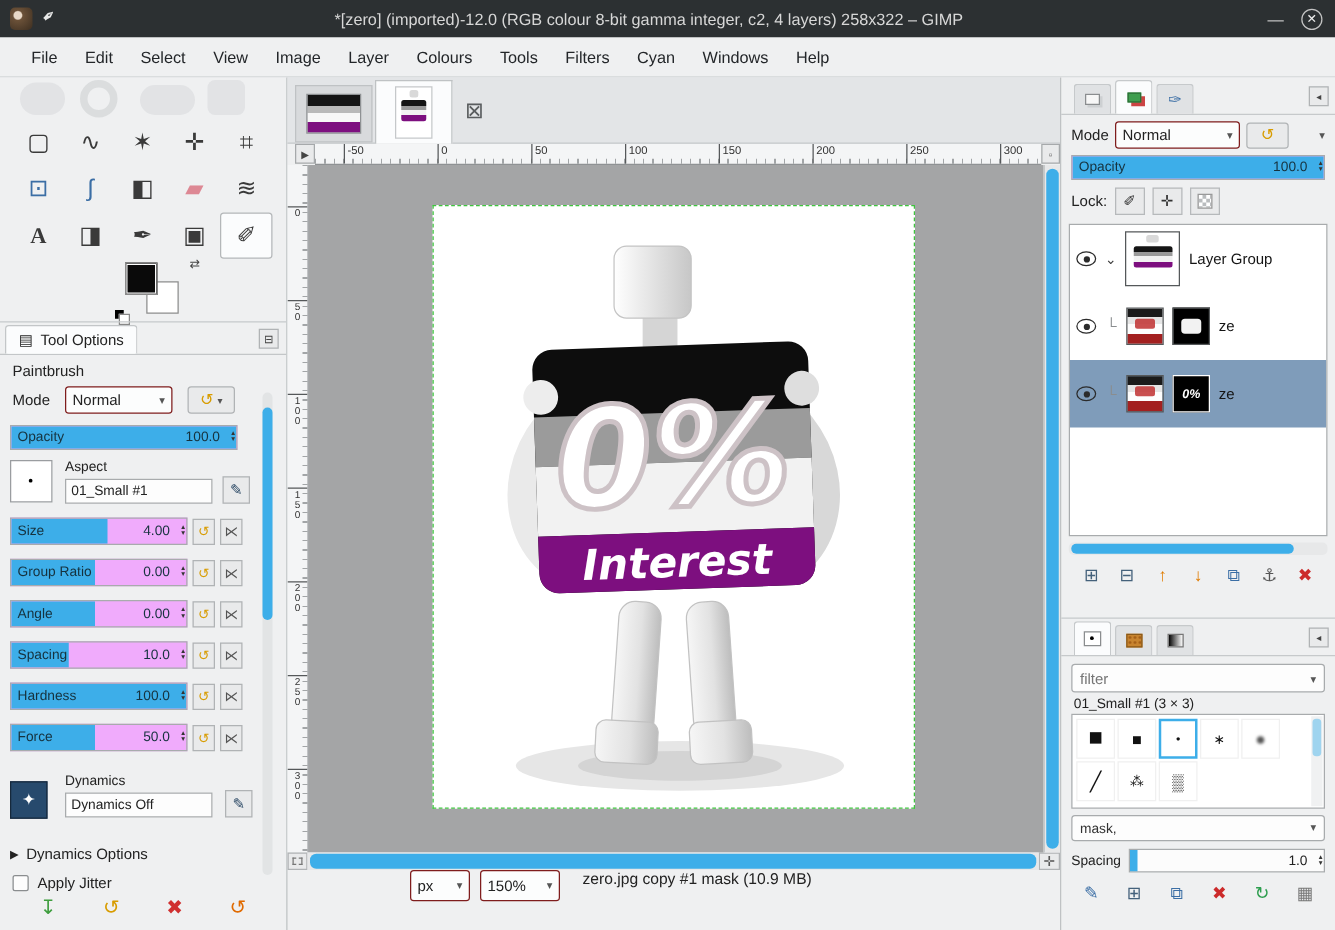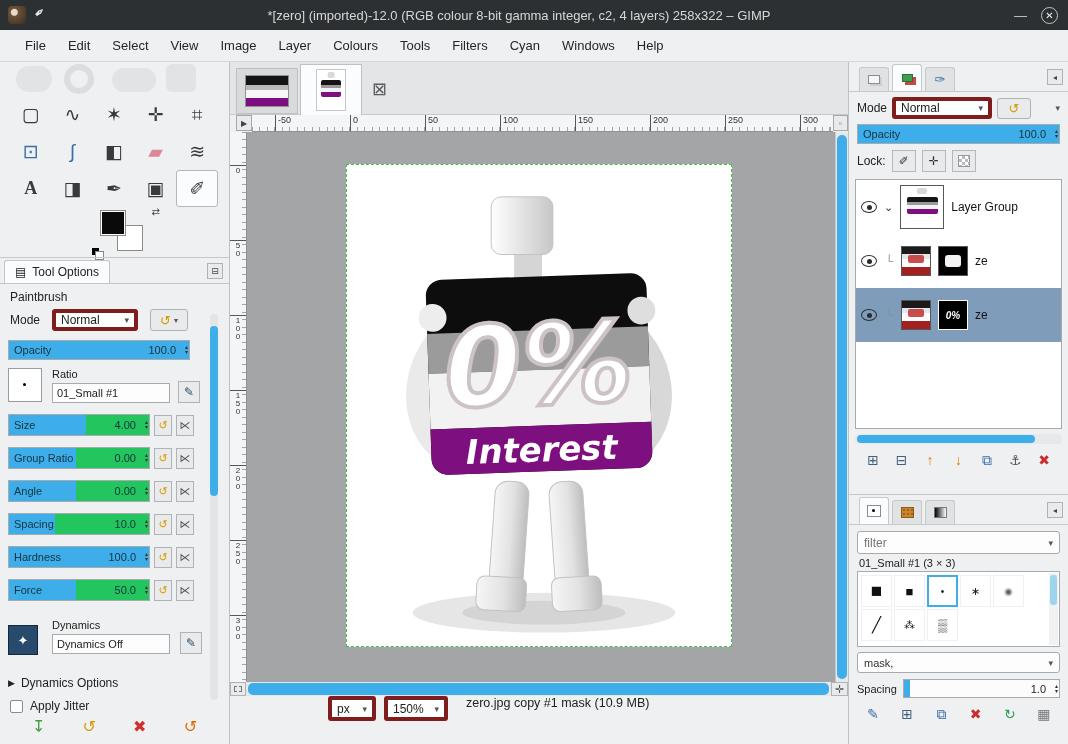--- a/index.html
+++ b/index.html
@@ -43,28 +43,28 @@
   
   #tool-options{position:absolute;left:0;top:195px;right:0;bottom:0;border-top:1px solid #c6c9cb;}
   .to-tab{position:absolute;left:4px;top:2px;height:23px;display:flex;align-items:center;gap:6px;
     padding:0 10px;background:#fbfcfd;border:1px solid #c3c6c8;border-bottom:none;
     border-radius:3px 3px 0 0;font-size:12px;color:#222;z-index:2;}
   .panel-menu-btn{position:absolute;right:6px;top:5px;width:16px;height:16px;border:1px solid #b0b3b5;
     background:#e9eaeb;font-size:9px;display:flex;align-items:center;justify-content:center;color:#444;}
   .to-body{position:absolute;left:0;top:25px;right:0;bottom:0;border-top:1px solid #c3c6c8;}
   .to-toolname{position:absolute;left:10px;top:6px;font-size:12px;color:#222;}
   .to-mode-label{position:absolute;left:10px;top:29px;font-size:12px;color:#222;}
-  .combo{border:4px solid #7f1d1d;background:#fcfdfd;border-radius:3px;display:flex;
+  .combo{border:1px solid #7f1d1d;background:#fcfdfd;border-radius:3px;display:flex;
     align-items:center;justify-content:space-between;padding:0 5px;font-size:12px;color:#222;}
   .combo .arrow{font-size:9px;color:#555;margin-left:4px;}
   #to-mode-combo{position:absolute;left:52px;top:25px;width:86px;height:22px;}
   .reset-split-btn{position:absolute;left:150px;top:25px;width:38px;height:22px;border:1px solid #b0b3b5;
     background:#e9eaeb;border-radius:3px;display:flex;align-items:center;justify-content:center;gap:3px;}
   .glyph-reset{color:#d89c00;font-size:13px;}
-  .spinscale{position:relative;border:1px solid #a8abad;background:#22c55e;font-size:11px;overflow:hidden;}
+  .spinscale{position:relative;border:1px solid #a8abad;background:#f0abfc;font-size:11px;overflow:hidden;}
   .ss-fill{position:absolute;left:0;top:0;bottom:0;background:#3daee9;}
   .ss-label{position:absolute;left:5px;top:50%;transform:translateY(-50%);z-index:2;color:#16323e;white-space:nowrap;}
   .ss-value{position:absolute;right:13px;top:50%;transform:translateY(-50%);z-index:2;color:#16323e;}
   .spin{position:absolute;right:1px;top:50%;transform:translateY(-50%);font-size:6px;line-height:5px;color:#333;z-index:3;}
   .spin::before{content:"▴";display:block;}
   .spin::after{content:"▾";display:block;}
   #to-opacity{position:absolute;left:8px;top:56px;width:182px;height:20px;}
   #brush-thumb{position:absolute;left:8px;top:84px;width:34px;height:34px;background:#fff;border:1px solid #9a9da0;}
   #brush-thumb::after{content:"";position:absolute;left:50%;top:50%;width:3px;height:3px;margin:-2px;background:#000;border-radius:50%;}
   .to-brush-label{position:absolute;left:52px;top:84px;font-size:11px;color:#222;}
@@ -342,21 +342,21 @@
       </div>
 
       <div class="spinscale" id="to-opacity">
         <span class="ss-fill" style="width:100%;"></span>
         <span class="ss-label">Opacity</span>
         <span class="ss-value">100.0</span>
         <span class="spin"></span>
       </div>
 
       <div id="brush-thumb"></div>
-      <span class="to-brush-label">Ratio</span>
+      <span class="to-brush-label">Aspect</span>
       <input class="text-entry" id="brush-name" value="01_Small #1" style="">
       <span class="pencil-btn" id="brush-edit">✎</span>
 
       <div id="to-sliders">
 
           <div class="srow">
             <div class="spinscale">
               <span class="ss-fill" style="width: 55%;"></span>
               <span class="ss-label">Size</span>
               <span class="ss-value">4.00</span>

